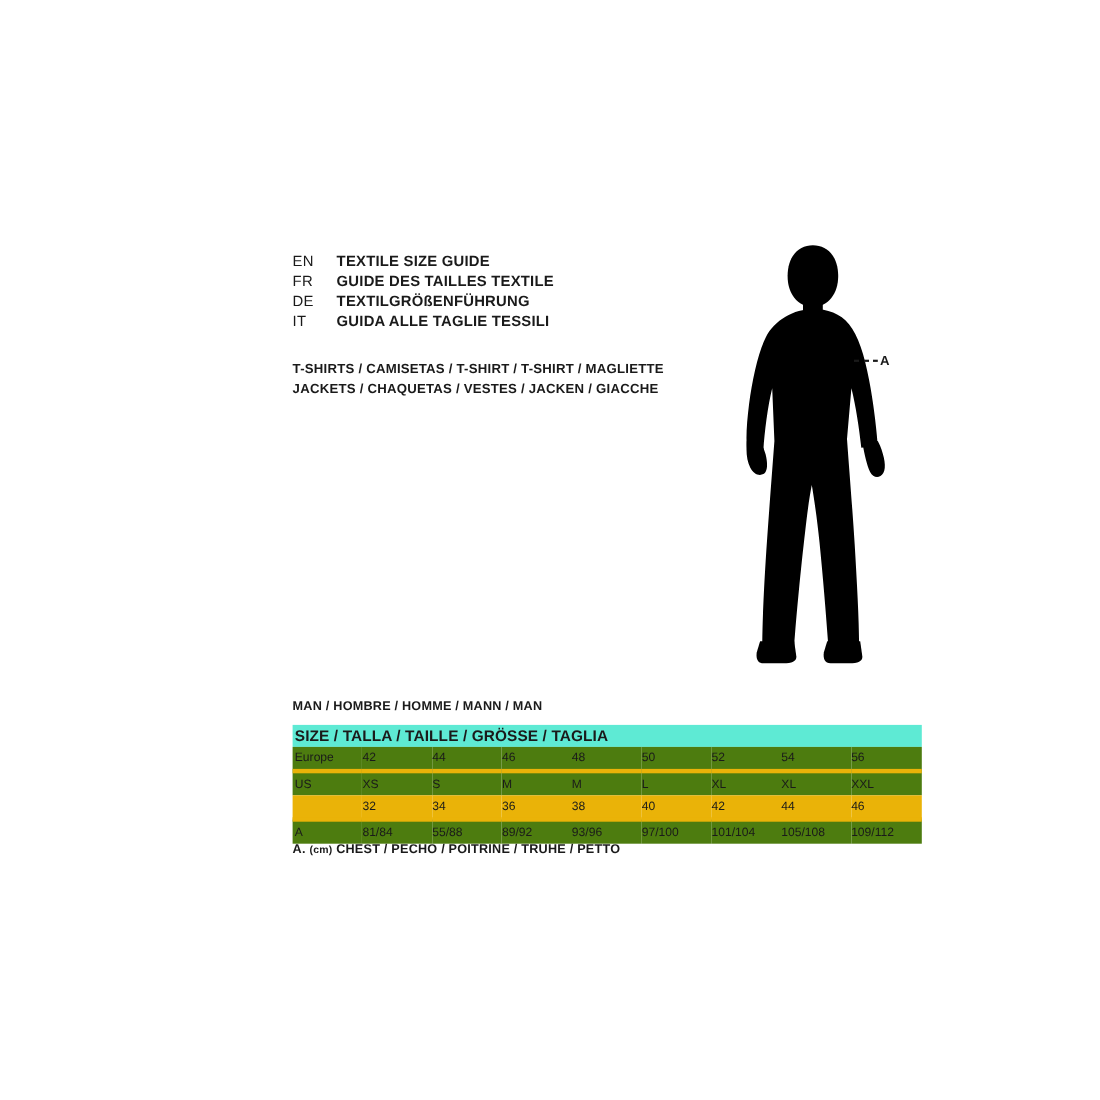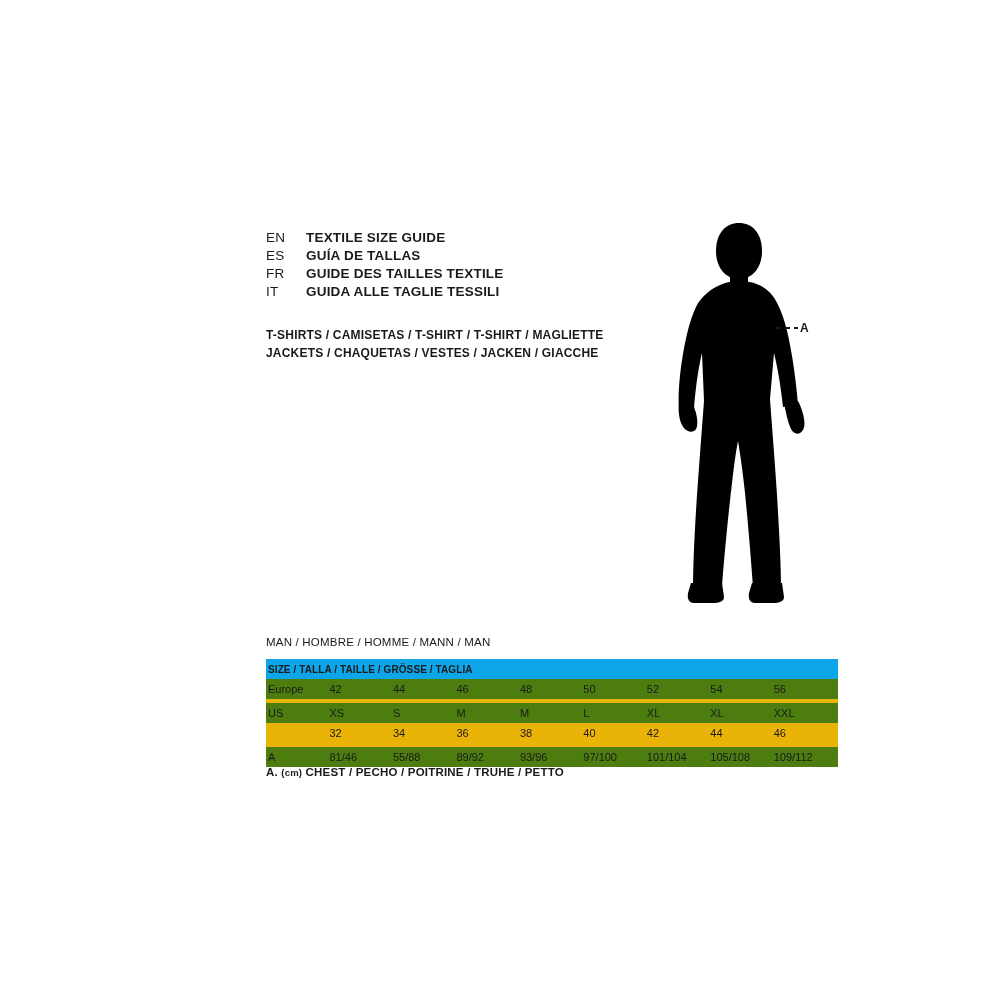--- a/index.html
+++ b/index.html
@@ -90,21 +90,21 @@
     height: 2px;
     background: repeating-linear-gradient(to right, #1a1a1a 0 5px, transparent 5px 9px);
   }
 
   
   .table-title {
     position: absolute;
     left: 218px;
     top: 620px;
     font-size: 11.5px;
-    font-weight: 400;
+    font-weight: 700;
     letter-spacing: 0.2px;
   }
   .size-table {
     position: absolute;
     left: 218px;
     top: 643px;
     width: 572px;
     border-collapse: collapse;
     font-size: 11px;
     table-layout: fixed;
@@ -117,23 +117,23 @@
   }
   .size-table .col-label {
     width: 86px;
     text-align: left;
     padding-left: 2px;
   }
   .size-table .val {
     text-align: left;
   }
   .row-head td {
-    background: #0ea5e9;
-    font-weight: 700;
-    font-size: 10px;
+    background: #5eead4;
+    font-weight: 700;
+    font-size: 14px;
     letter-spacing: 0.1px;
   }
   .row-alt td {
     background: #eab308;
   }
   .row-plain td {
     background: #4d7c0f;
   }
   .row-border-top td {
     border-top: 4px solid #eab308;
@@ -155,26 +155,26 @@
 <body>
 
 <div class="page">
 
   <div class="legend">
     <div class="legend-row">
       <span class="legend-code">EN</span>
       <span class="legend-text">TEXTILE SIZE GUIDE</span>
     </div>
     <div class="legend-row">
-      <span class="legend-code">ES</span>
-      <span class="legend-text">GUÍA DE TALLAS</span>
-    </div>
-    <div class="legend-row">
       <span class="legend-code">FR</span>
       <span class="legend-text">GUIDE DES TAILLES TEXTILE</span>
+    </div>
+    <div class="legend-row">
+      <span class="legend-code">DE</span>
+      <span class="legend-text">TEXTILGRÖßENFÜHRUNG</span>
     </div>
     <div class="legend-row">
       <span class="legend-code">IT</span>
       <span class="legend-text">GUIDA ALLE TAGLIE TESSILI</span>
     </div>
   </div>
 
   <div class="categories">
     <div class="cat-line">T-SHIRTS / CAMISETAS / T-SHIRT / T-SHIRT / MAGLIETTE</div>
     <div class="cat-line">JACKETS / CHAQUETAS / VESTES / JACKEN / GIACCHE</div>
@@ -260,21 +260,21 @@
         <td class="val">34</td>
         <td class="val">36</td>
         <td class="val">38</td>
         <td class="val">40</td>
         <td class="val">42</td>
         <td class="val">44</td>
         <td class="val">46</td>
       </tr>
       <tr class="row-plain row-border-top">
         <td class="col-label">A</td>
-        <td class="val">81/46</td>
+        <td class="val">81/84</td>
         <td class="val">55/88</td>
         <td class="val">89/92</td>
         <td class="val">93/96</td>
         <td class="val">97/100</td>
         <td class="val">101/104</td>
         <td class="val">105/108</td>
         <td class="val">109/112</td>
       </tr>
     </tbody>
   </table>

